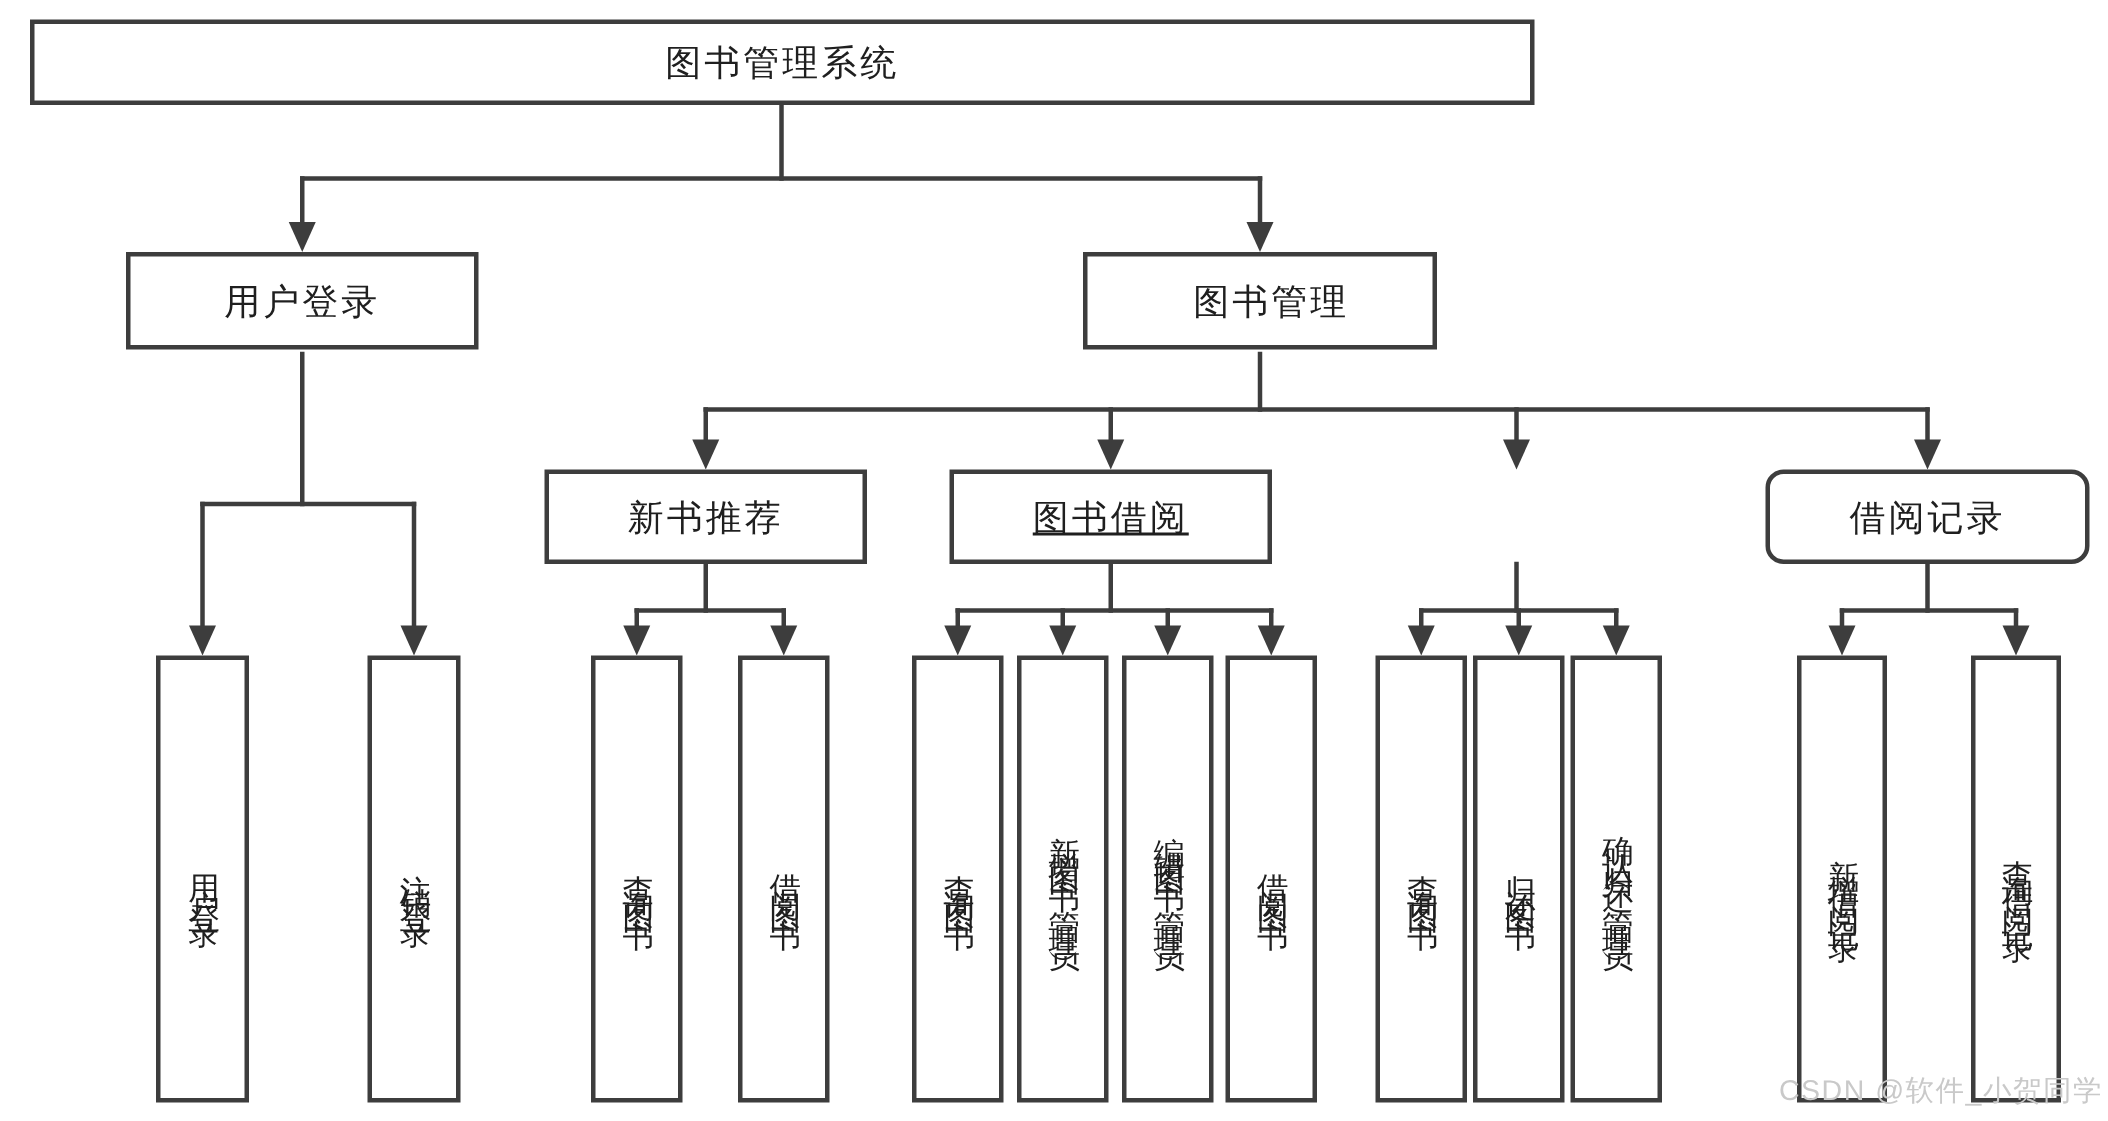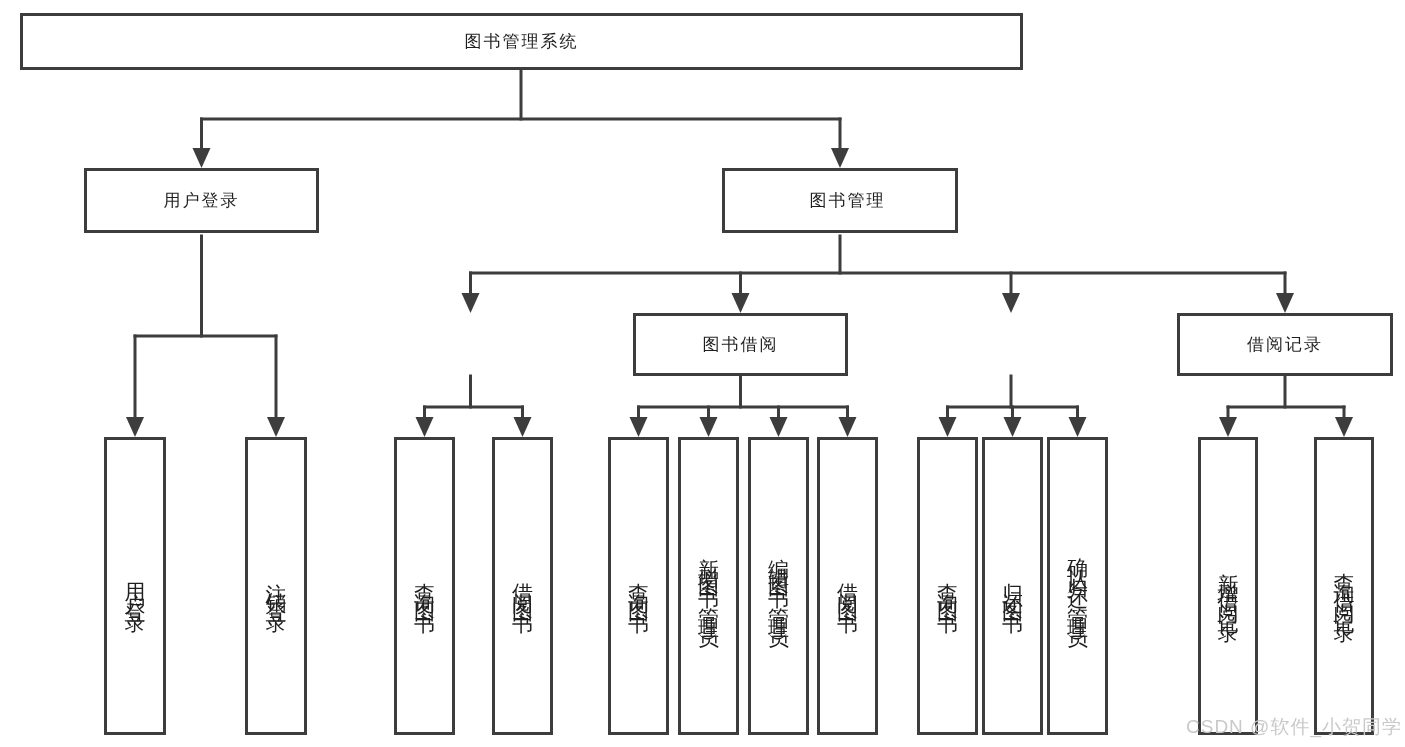--- a/index.html
+++ b/index.html
@@ -19,21 +19,21 @@
   }
   .node {
     position: absolute;
     box-sizing: border-box;
     background: #ffffff;
     border: 3px solid #3d3d3d;
     color: #1f1f1f;
     display: flex;
     align-items: center;
     justify-content: center;
-    font-size: 17px;
+    font-size: 24px;
     letter-spacing: 2px;
     z-index: 2;
     white-space: nowrap;
   }
   .leaf {
     position: absolute;
     box-sizing: border-box;
     background: #ffffff;
     border: 3px solid #3d3d3d;
     color: #1f1f1f;
@@ -128,22 +128,23 @@
       <polygon points="1219,417 1237,417 1228,437"></polygon>
       <polygon points="1335,417 1353,417 1344,437"></polygon>
     </g>
   </svg>
 
   <div class="node" style="left:20px; top:13px; width:1003px; height:57px;">图书管理系统</div>
 
   <div class="node" style="left:84px; top:168px; width:235px; height:65px;">用户登录</div>
   <div class="node" style="left:722px; top:168px; width:236px; height:65px;padding-left:15px;">图书管理</div>
 
-  <div class="node" style="left:633px; top:313px; width:215px; height:63px;">图书借阅</div>
-  <div class="node" style="left:1177px; top:313px; width:216px; height:63px;">借阅记录</div>
+  <div class="node" style="left:363px; top:313px; width:215px; height:63px;">新书推荐</div>
+  <div class="node" style="left:633px; top:313px; width:215px; height:63px;text-decoration:underline;">图书借阅</div>
+  <div class="node" style="left:1177px; top:313px; width:216px; height:63px;border-radius:12px;">借阅记录</div>
 
   <div class="leaf" style="left:104px; width:62px;">用户登录</div>
   <div class="leaf" style="left:245px; width:62px;">注销登录</div>
 
   <div class="leaf" style="left:394px; width:61px;">查询图书</div>
   <div class="leaf" style="left:492px; width:61px;">借阅图书</div>
 
   <div class="leaf" style="left:608px; width:61px;">查询图书</div>
   <div class="leaf" style="left:678px; width:61px;">新增图书（管理员）</div>
   <div class="leaf" style="left:748px; width:61px;">编辑图书（管理员）</div>

